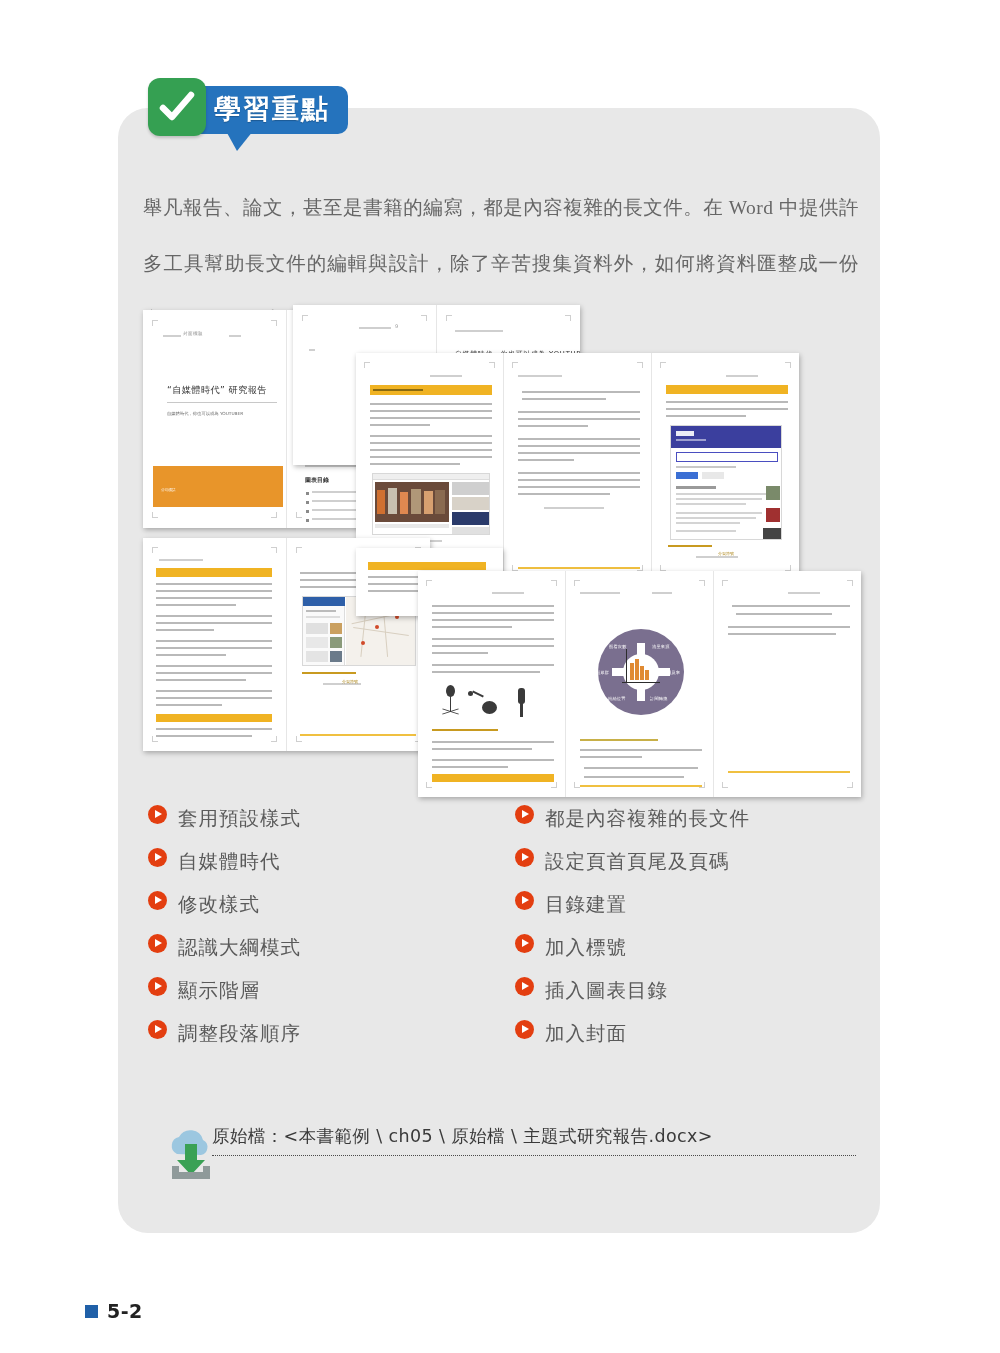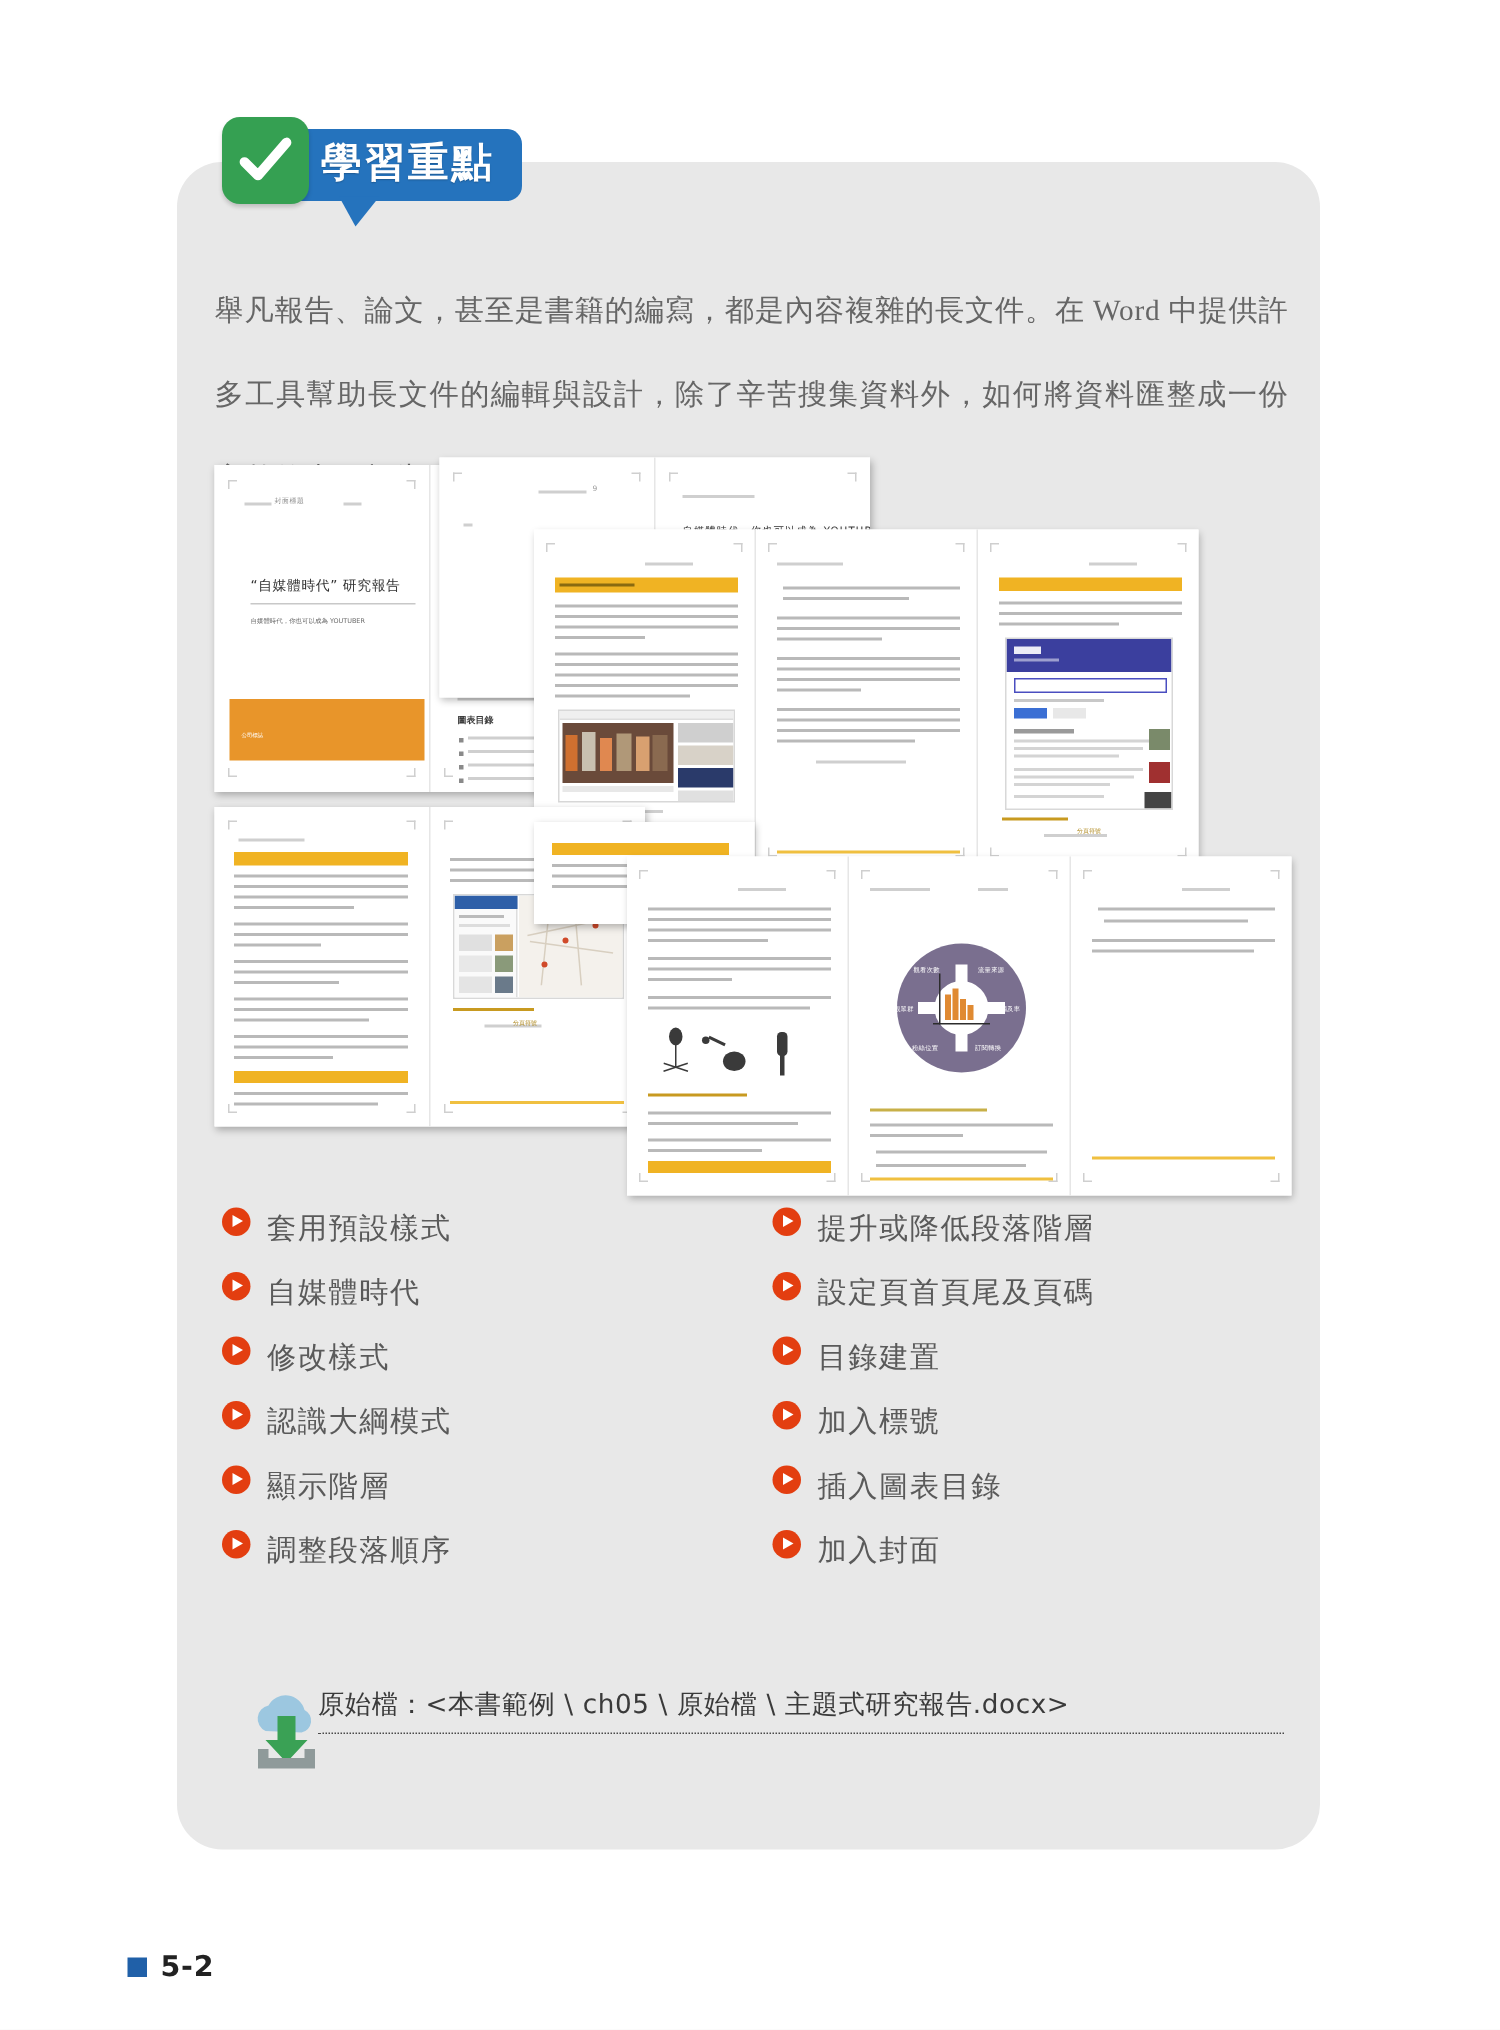--- a/index.html
+++ b/index.html
@@ -524,21 +524,21 @@
       </div>
       <div class="li">
         <span class="bullet"></span>
         <span class="lbl">調整段落順序</span>
       </div>
     </div>
 
     <div class="col col-r">
       <div class="li">
         <span class="bullet"></span>
-        <span class="lbl">提升或降低段落階層</span>
+        <span class="lbl">都是內容複雜的長文件</span>
       </div>
       <div class="li">
         <span class="bullet"></span>
         <span class="lbl">設定頁首頁尾及頁碼</span>
       </div>
       <div class="li">
         <span class="bullet"></span>
         <span class="lbl">目錄建置</span>
       </div>
       <div class="li">

